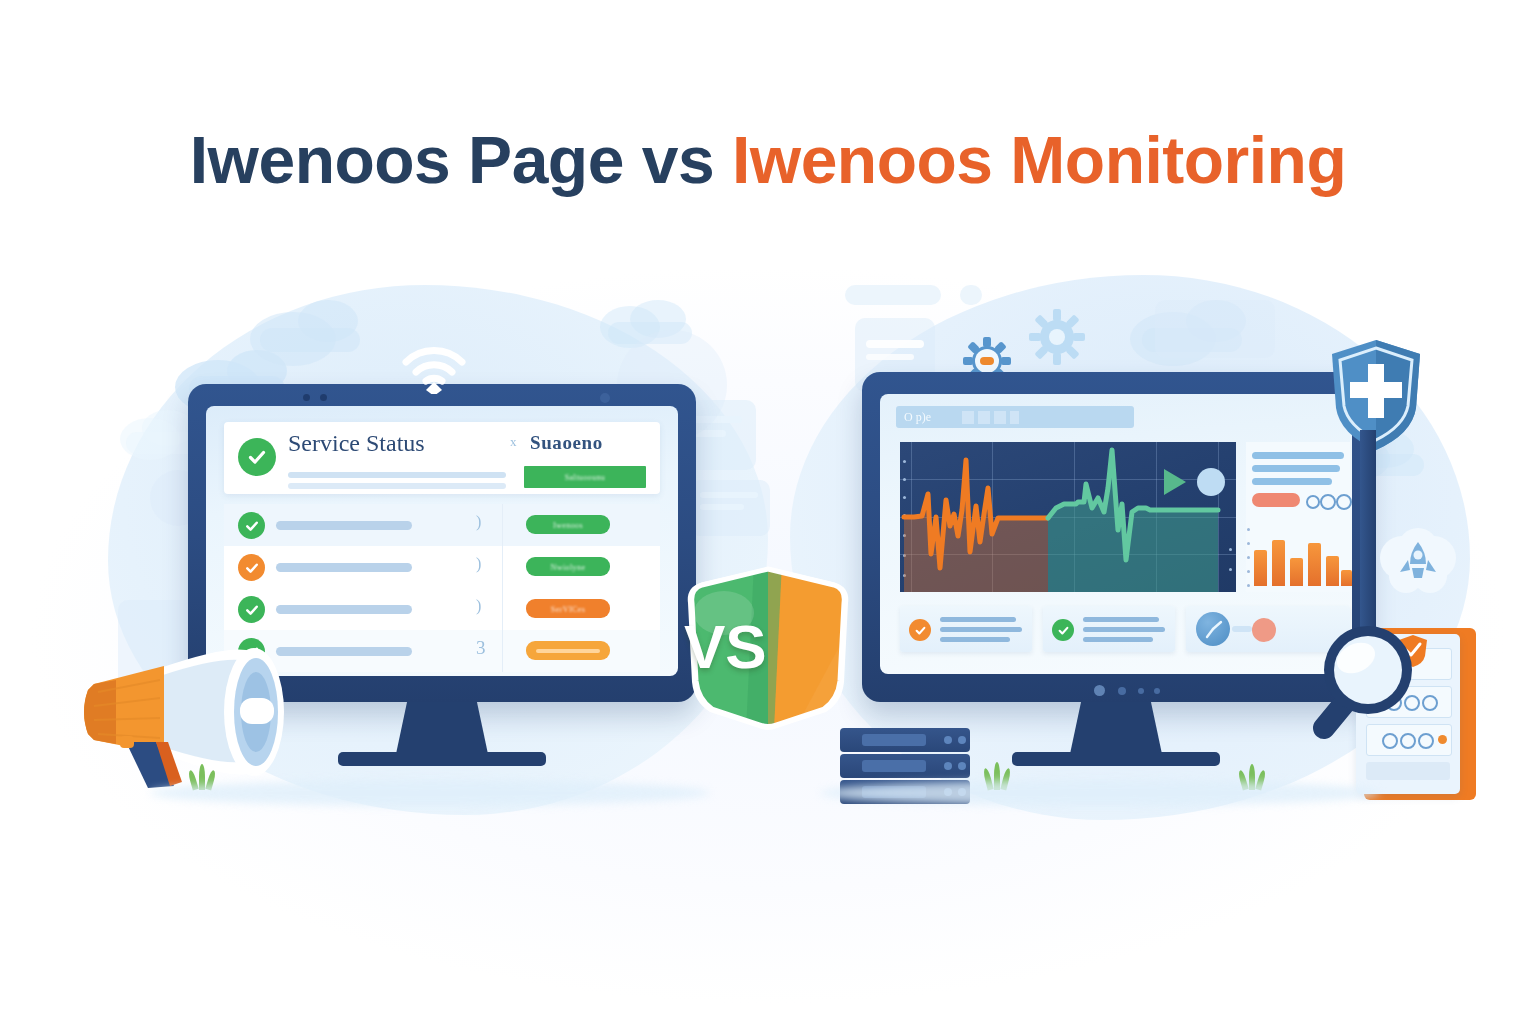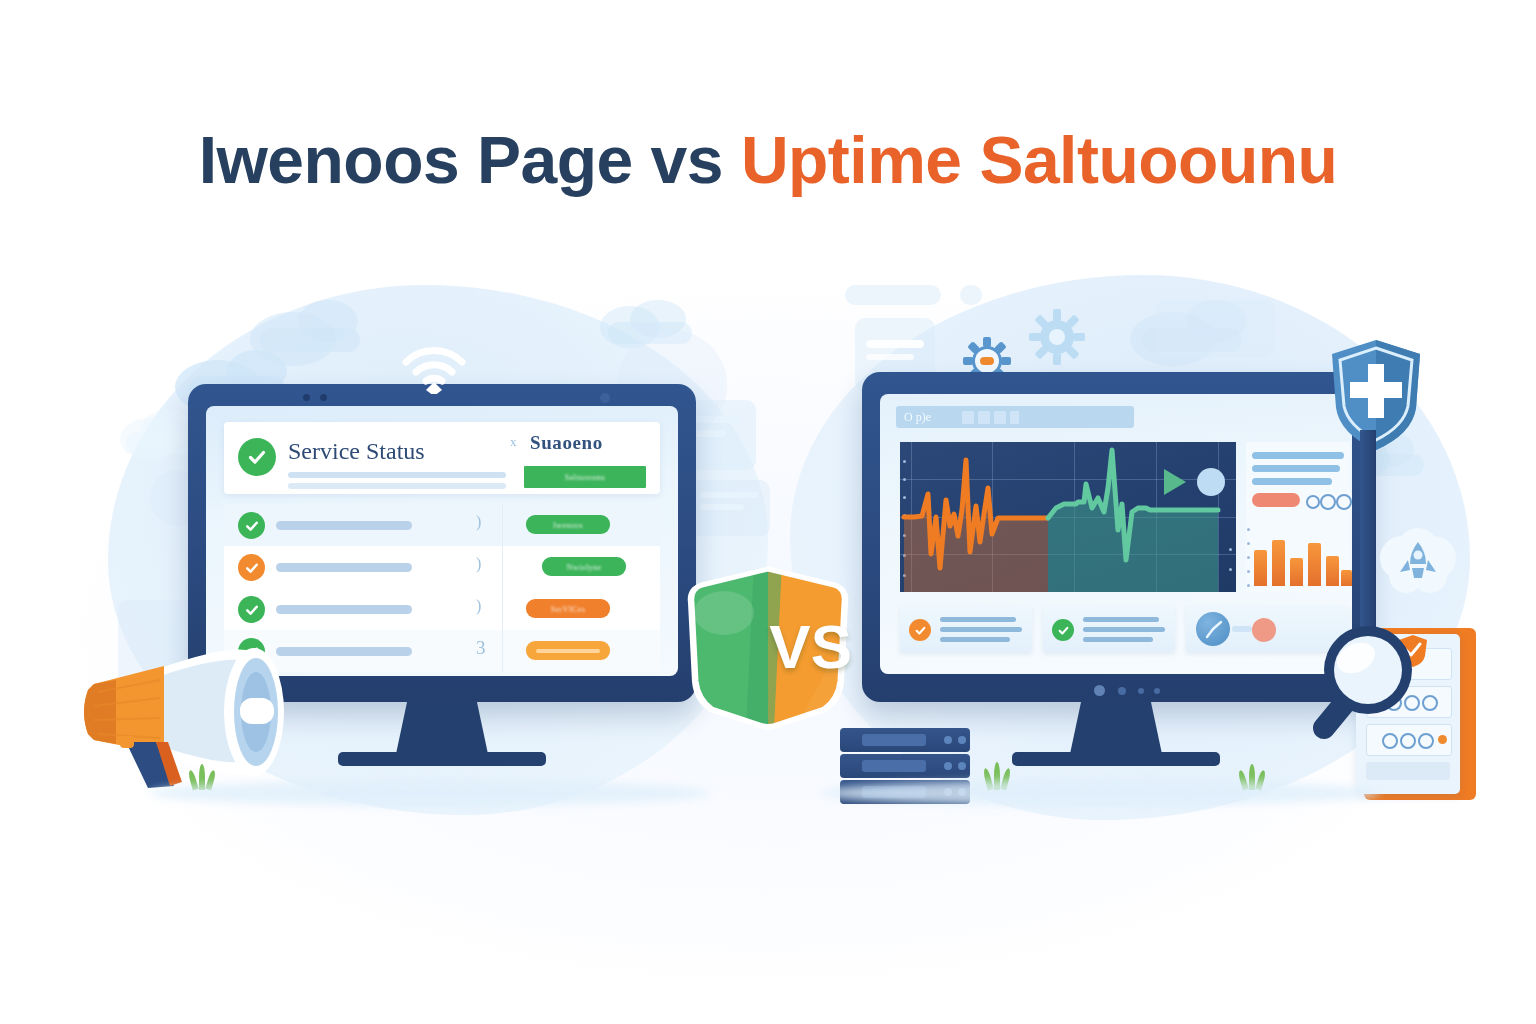--- a/index.html
+++ b/index.html
@@ -90,21 +90,21 @@
   .playdot{position:absolute;border-radius:50%;background:#bedcf3;}
   .sidecard{position:absolute;background:#f4fafe;}
   .bar{position:absolute;border-radius:2px 2px 0 0;background:linear-gradient(180deg,#f7973c 0%,#e4702c 100%);}
   .ringo{position:absolute;border-radius:50%;border:2px solid #6d9fd0;}
   .salmon{position:absolute;background:#ef8872;border-radius:8px;}
   .botcard{position:absolute;background:linear-gradient(180deg,#eef7fd 0%,#e3f0fb 100%);border-radius:3px;box-shadow:0 2px 4px rgba(60,100,150,.10);}
   .gauge{position:absolute;border-radius:50%;background:radial-gradient(circle at 35% 30%,#7fb4e0,#4d8dc4);}
 
   
   .vsbadge{position:absolute;}
-  .vstxt{position:absolute;left:0;right:0;text-align:right;color:#fff;
+  .vstxt{position:absolute;left:0;right:0;text-align:left;color:#fff;
     font-weight:bold;font-size:62px;text-shadow:0 3px 5px rgba(40,70,30,.28);
     font-family:"Liberation Sans", sans-serif;}
 
   
   .mega{position:absolute;}
 
   
   .server{position:absolute;background:linear-gradient(180deg,#35558b 0%,#2a4779 100%);border-radius:4px;}
   .server .slot{position:absolute;background:#4a6fa8;border-radius:3px;}
   .server .led{position:absolute;width:8px;height:8px;border-radius:50%;background:#5d85bd;}
@@ -119,21 +119,21 @@
   .gearicon{position:absolute;}
   .cloudbadge{position:absolute;}
   .wifi{position:absolute;}
 </style>
 </head>
 <body>
 
 <div id="stage">
 
   <div class="title">
-    <span class="t-dark">Iwenoos Page vs </span><span class="t-orange">Uptime Saltuoounu</span>
+    <span class="t-dark">Iwenoos Page vs </span><span class="t-orange">Iwenoos Monitoring</span>
   </div>
 
   <div class="blob blobL"></div>
   <div class="blob blobR"></div>
 
   <div class="cloudwrap" style="left:175px;top:350px;">
     <div class="cloud cl-a" style="left:0;top:10px;"></div>
     <div class="cloud cl-b" style="left:52px;top:0;"></div>
     <div class="cloud" style="left:14px;top:26px;width:96px;height:26px;border-radius:13px;"></div>
   </div>
@@ -224,21 +224,21 @@
     <div class="mon-bezel-dot" style="left:412px;top:9px;width:10px;height:10px;background:#3e639c;opacity:.9;"></div>
 
     <div class="mon-inner" style="left:18px;top:22px;right:18px;bottom:26px;">
 
       <div class="card hdrcard" style="left:18px;top:16px;right:18px;height:72px;">
         <div class="check green" style="left:14px;top:16px;width:38px;height:38px;">
           <svg width="22" height="22" viewBox="0 0 22 22">
               <path d="M4.5 11.5 L9 16 L17.5 6.5" stroke="#fff" stroke-width="3.2" fill="none" stroke-linecap="round" stroke-linejoin="round"></path>
             </svg>
         </div>
-        <div class="hdr-title" style="left:64px;top:16px;font-size:24px;">Service Status</div>
+        <div class="hdr-title" style="left:64px;top:8px;font-size:24px;">Service Status</div>
         <div class="skel lite" style="left:64px;top:50px;width:218px;height:6px;"></div>
         <div class="skel vlite" style="left:64px;top:61px;width:218px;height:6px;"></div>
         <div class="smudge" style="left:286px;top:12px;font-size:13px;">x</div>
         <div class="brandtxt" style="left:306px;top:10px;font-size:19px;">Suaoeno</div>
         <div class="pill green" style="left:300px;top:44px;width:122px;height:22px;border-radius:1px;">
           <div class="pill-txt">Saltuoounu</div>
         </div>
       </div>
 
       <div class="row alt" style="left:18px;top:98px;right:18px;height:42px;">
@@ -257,21 +257,21 @@
 
       <div class="row" style="left:18px;top:140px;right:18px;height:42px;">
         <div class="check orange" style="left:14px;top:8px;width:27px;height:27px;">
           <svg width="16" height="16" viewBox="0 0 22 22">
               <path d="M4.5 11.5 L9 16 L17.5 6.5" stroke="#fff" stroke-width="3.4" fill="none" stroke-linecap="round" stroke-linejoin="round"></path>
             </svg>
         </div>
         <div class="skel" style="left:52px;top:17px;width:136px;height:9px;"></div>
         <div class="smudge" style="left:252px;top:9px;">)</div>
         <div class="rowdiv" style="left:278px;top:0;width:1px;height:42px;"></div>
-        <div class="pill green" style="left:302px;top:11px;width:84px;height:19px;margin-left:16px;">
+        <div class="pill green" style="left:302px;top:11px;width:84px;height:19px;">
           <div class="pill-txt">Nwiolyne</div>
         </div>
       </div>
 
       <div class="row" style="left:18px;top:182px;right:18px;height:42px;">
         <div class="check green" style="left:14px;top:8px;width:27px;height:27px;">
           <svg width="16" height="16" viewBox="0 0 22 22">
               <path d="M4.5 11.5 L9 16 L17.5 6.5" stroke="#fff" stroke-width="3.4" fill="none" stroke-linecap="round" stroke-linejoin="round"></path>
             </svg>
         </div>

